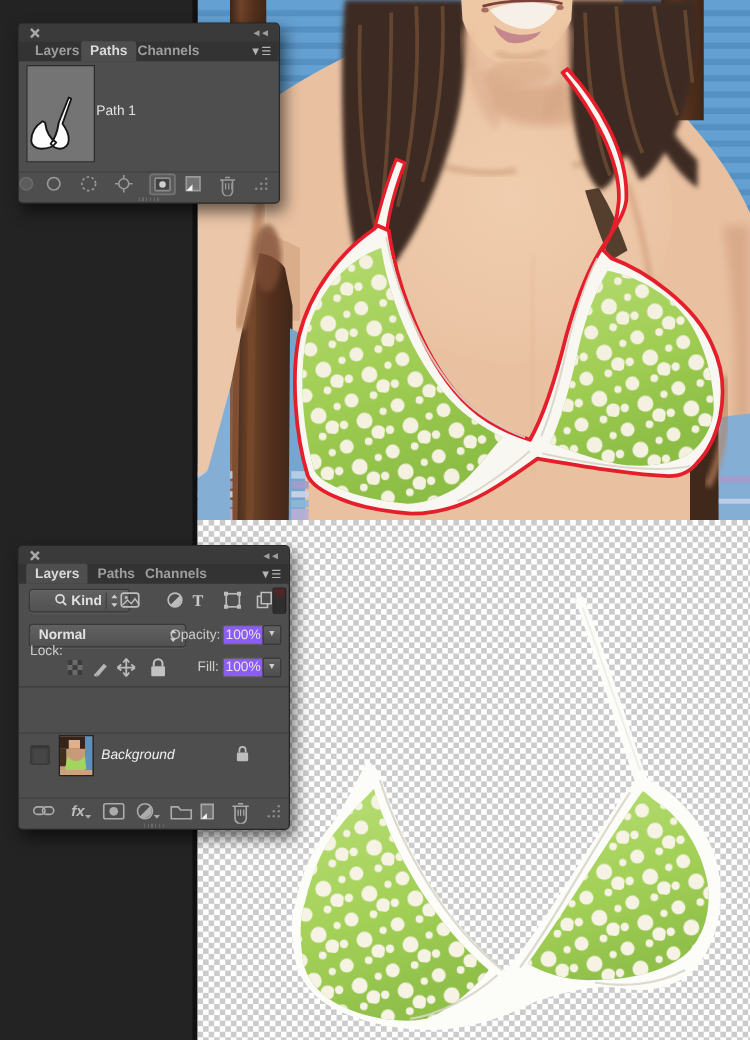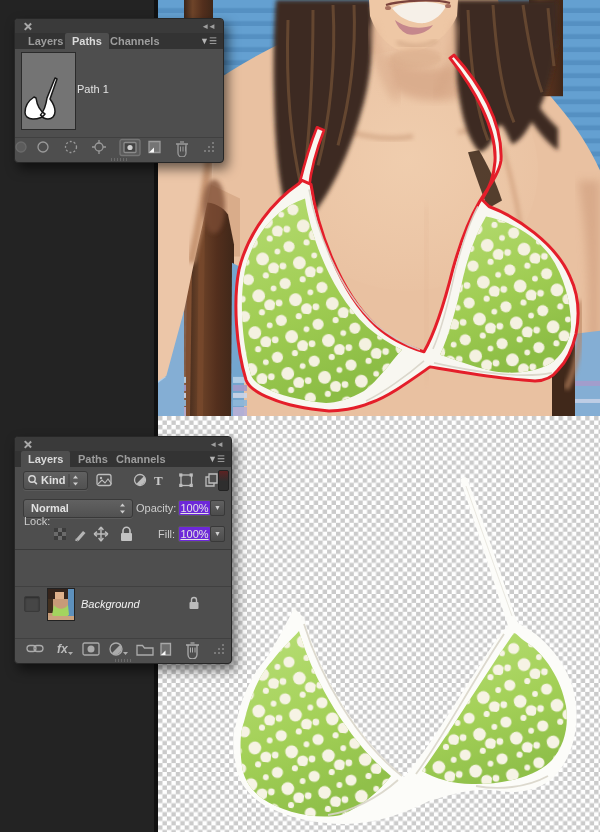--- a/index.html
+++ b/index.html
@@ -21,23 +21,23 @@
        font-size:11px;font-weight:bold;color:#9e9e9e;text-align:center;}
   .tab.on{background:#4e4e4e;color:#dadada;border-radius:2px 2px 0 0;}
   .closex{position:absolute;left:8px;top:3px;width:8px;height:8px;}
   .closex:before,.closex:after{content:"";position:absolute;left:3.5px;top:0;
       width:1.5px;height:9px;background:#a8a8a8;}
   .closex:before{transform:rotate(45deg);} .closex:after{transform:rotate(-45deg);}
   .coll{position:absolute;top:3px;font-size:8px;color:#9f9f9f;letter-spacing:-1px;}
   .menuic{position:absolute;font-size:9px;color:#b4b4b4;}
   .lbl{position:absolute;font-size:11px;color:#cccccc;}
   .combo{position:absolute;background:linear-gradient(#616161,#515151);
-         border:1px solid #393939;border-radius:3px;box-shadow:0 1px 0 rgba(255,255,255,.08);}
-  .valbox{position:absolute;background:#6d28d9;border:1px solid #5c5c5c;
-          border-radius:2px;color:#e4e4e4;font-size:11px;text-align:center;text-decoration:underline;}
+         border:1px solid #393939;border-radius:3px;box-shadow:0 1px 0 rgba(255,255,255,.08);padding-left:16px;}
+  .valbox{position:absolute;background:#8b5cf6;border:1px solid #5c5c5c;
+          border-radius:2px;color:#e4e4e4;font-size:11px;text-align:center;}
   .valarr{position:absolute;background:linear-gradient(#616161,#4c4c4c);
           border:1px solid #393939;border-radius:2px;color:#d0d0d0;
           font-size:7px;text-align:center;}
 </style>
 </head>
 <body>
 
   <div id="photo" class="abs">
   <svg width="442" height="416" viewBox="0 0 442 415" preserveAspectRatio="none">
     <defs>

